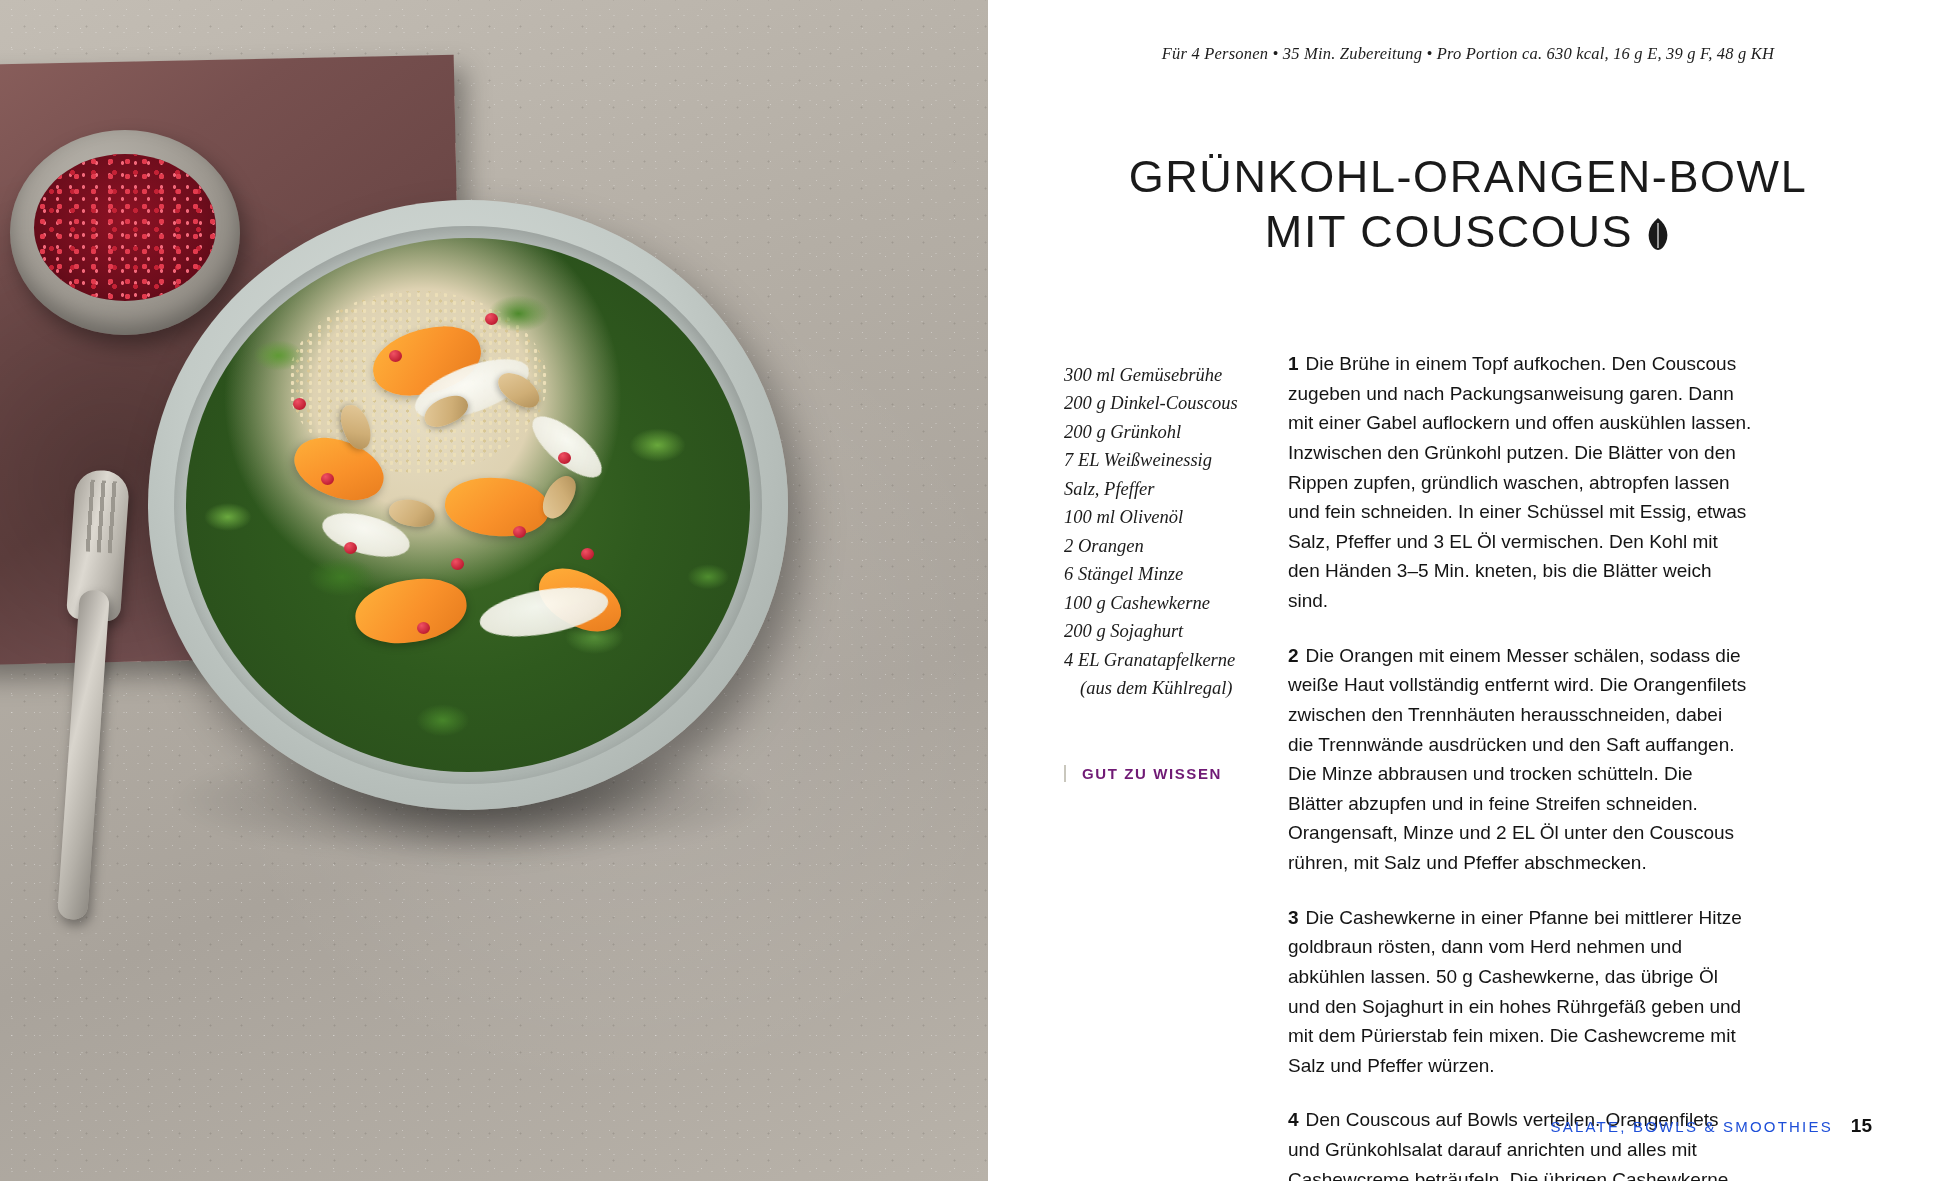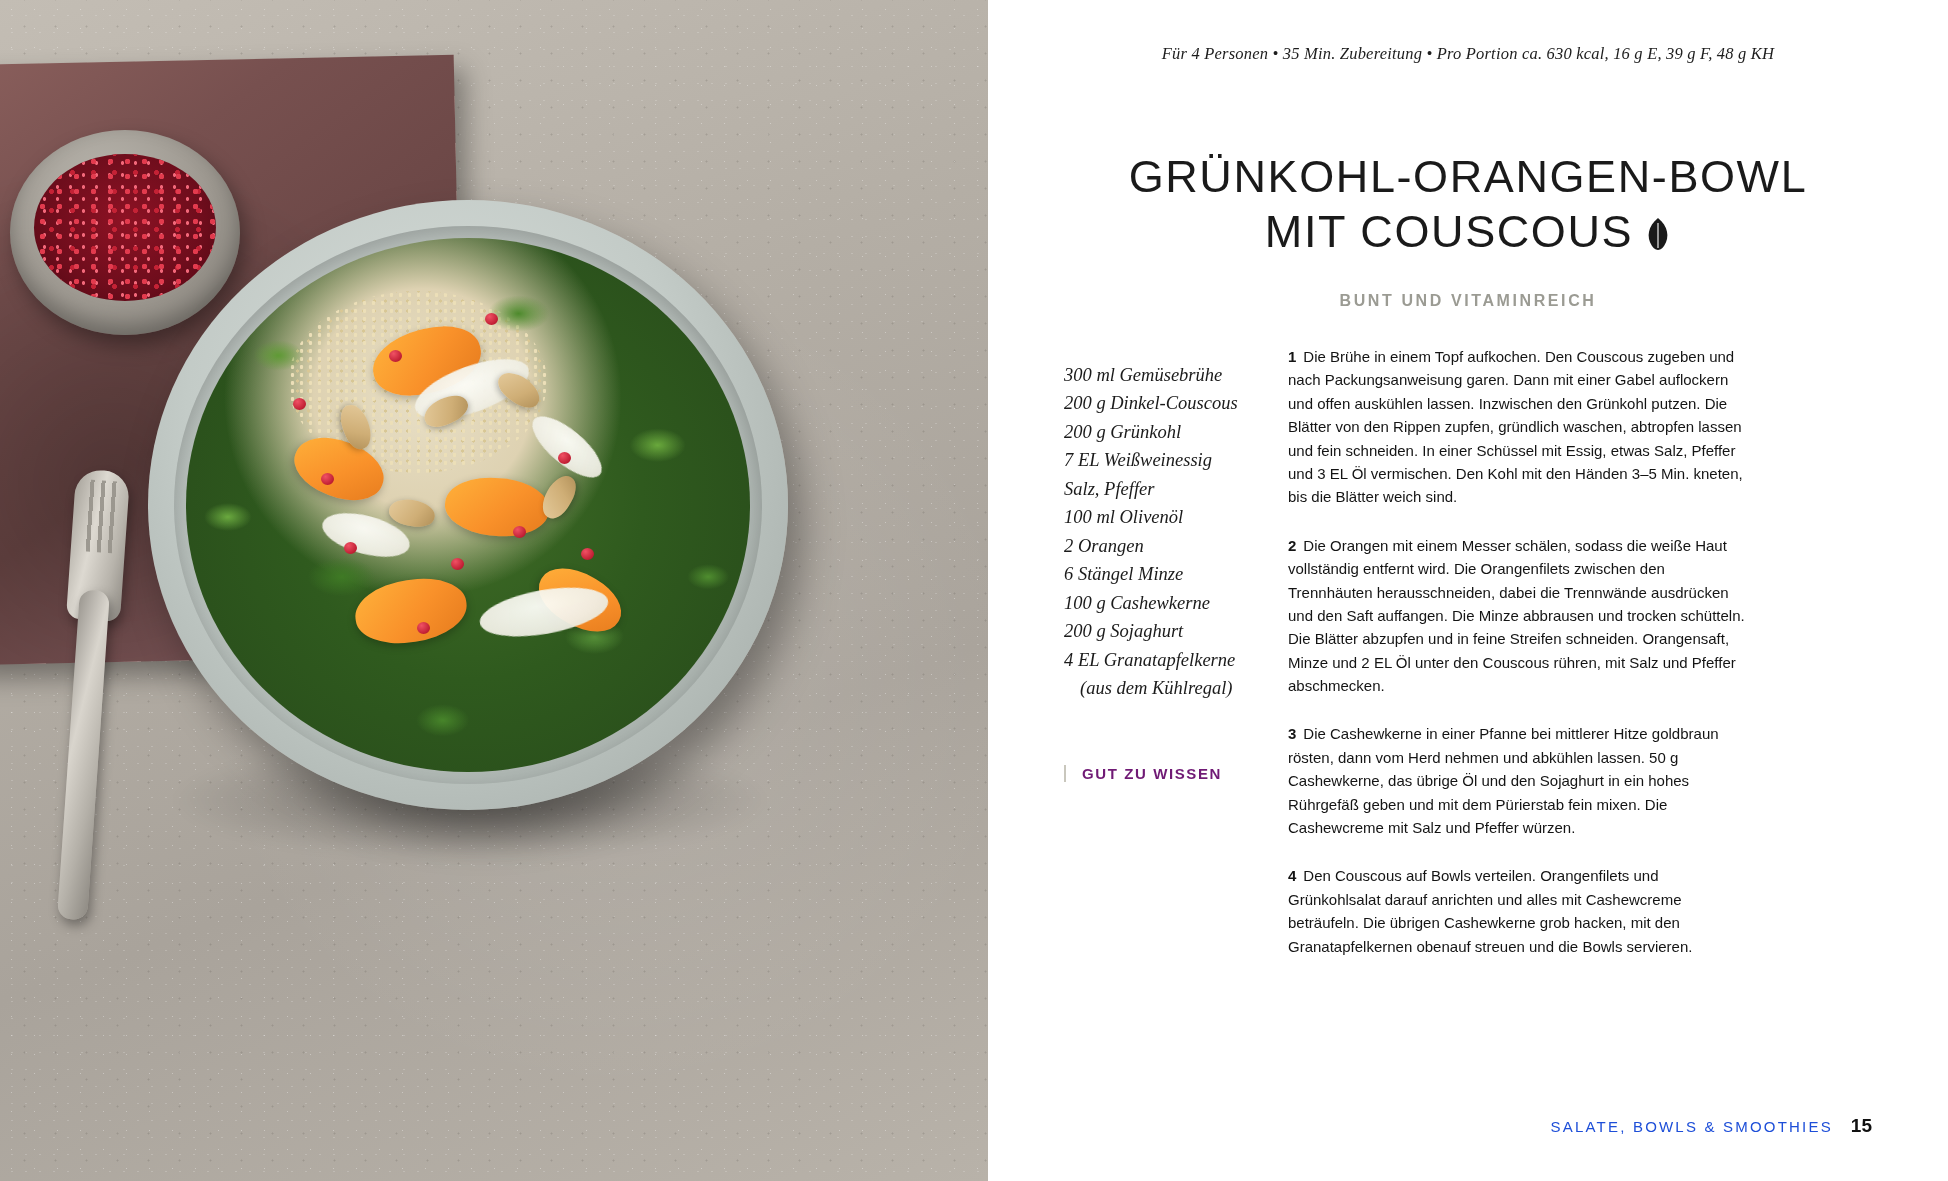--- a/index.html
+++ b/index.html
@@ -324,21 +324,21 @@
     font-size: 16.5px;
     line-height: 1.58;
     color: #a7a7a0;
   }
   .col-steps {
     width: 540px;
     padding-right: 76px;
     box-sizing: border-box;
   }
   .step {
-    font-size: 15px;
+    font-size: 19px;
     line-height: 1.56;
     color: #141414;
     margin-bottom: 25px;
     text-align: left;
   }
   .step-num {
     font-weight: 700;
     margin-right: 7px;
   }
   .footer {
@@ -429,21 +429,20 @@
     <div class="meta-line">Für 4 Personen • 35 Min. Zubereitung • Pro Portion ca. 630 kcal, 16 g E, 39 g F, 48 g KH</div>
 
     <div class="title-block">
       <h1 class="title">
         <span>GRÜNKOHL-ORANGEN-BOWL</span><br>
         <span>MIT COUSCOUS</span><span class="leaf-icon"><svg width="26" height="34" viewBox="0 0 26 34">
               <path d="M13 1 C3 9 1 20 7 29 C9 32 12 33 13 33 C14 33 17 32 19 29 C25 20 23 9 13 1 Z" fill="#1a1a1a"></path>
               <path d="M13 6 L13 31" stroke="#ffffff" stroke-width="1.1"></path>
             </svg></span>
       </h1>
-      <div class="subtitle">BUNT UND VITAMINREICH</div>
     </div>
 
     <div class="columns">
 
       <div class="col-ingredients">
         <div class="ingredients">
           <div>300 ml Gemüsebrühe</div>
           <div>200 g Dinkel-Couscous</div>
           <div>200 g Grünkohl</div>
           <div>7 EL Weißweinessig</div>

